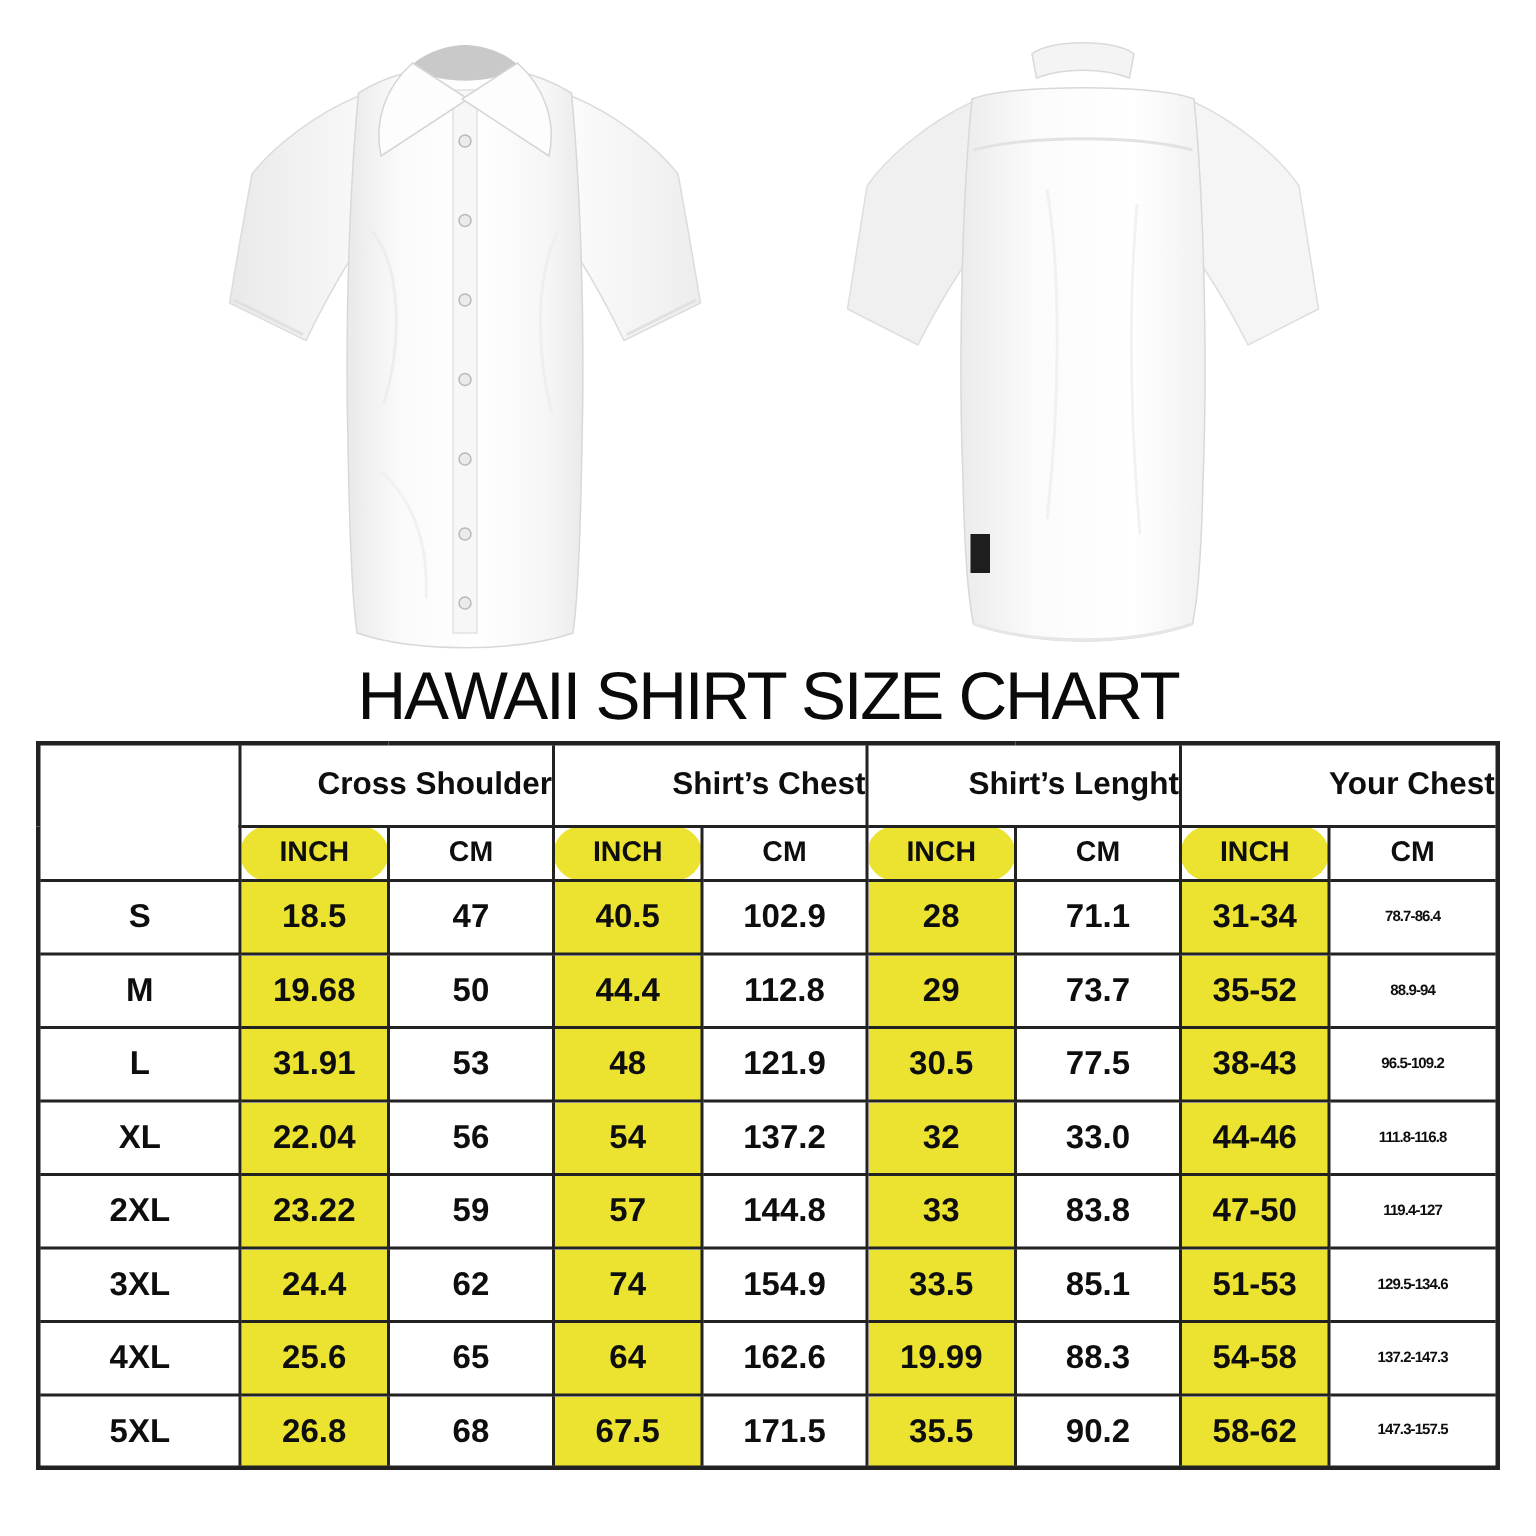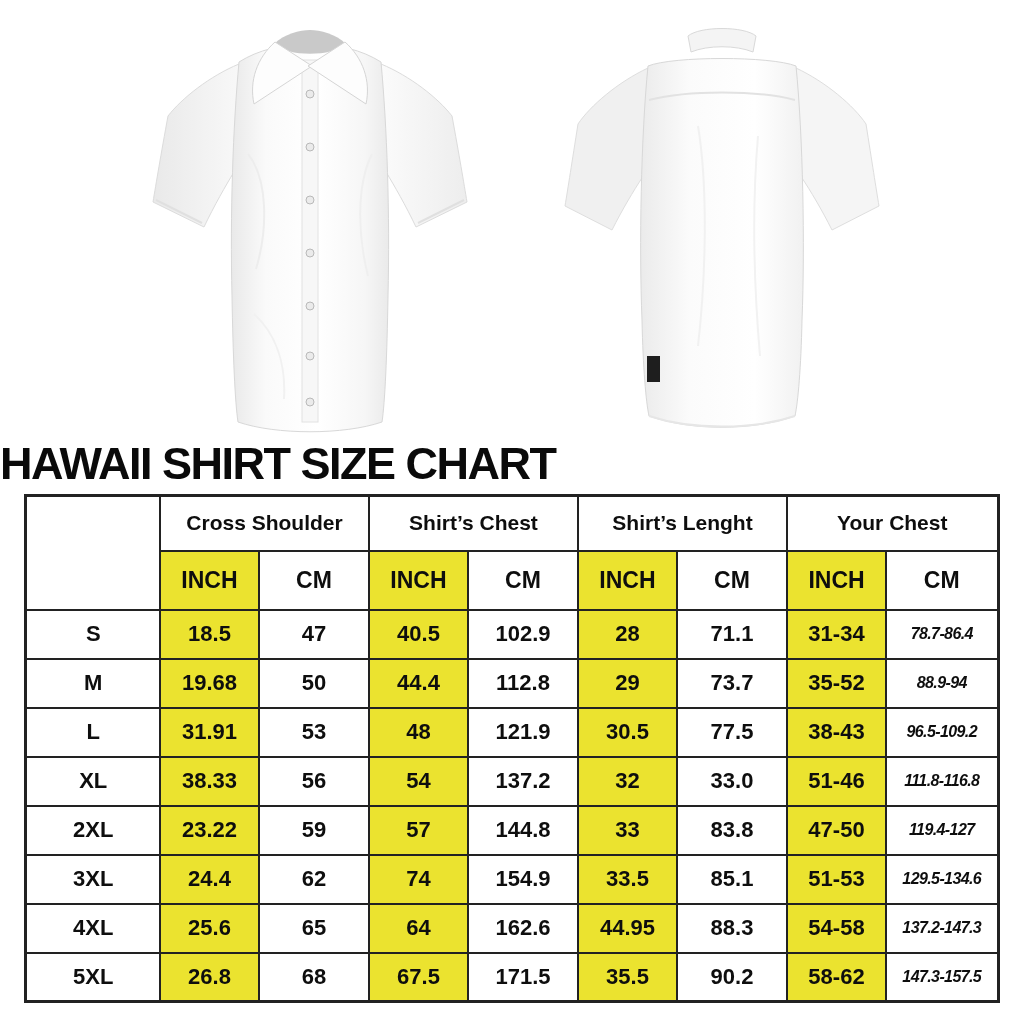--- a/index.html
+++ b/index.html
@@ -22,23 +22,23 @@
   .shirts { position: relative; height: 440px; }
   .shirt { position: absolute; }
   .shirt.front { left: 136px; top: 4px;  width: 348px; height: 436px; }
   .shirt.back  { left: 548px; top: 16px; width: 348px; height: 424px; }
 
   
   .title {
     margin: 0;
     height: 50px;
     line-height: 48px;
-    text-align: left;
+    text-align: center;
     font-size: 45px;
-    font-weight: 700;
+    font-weight: 400;
     letter-spacing: -1.5px;
     color: #0a0a0a;
     white-space: nowrap;
   }
 
   
   table.size-table {
     border-collapse: collapse;
     table-layout: fixed;
     width: 974px;
@@ -47,25 +47,25 @@
   }
   .size-table th, .size-table td {
     border: 2px solid var(--line);
     text-align: center;
     vertical-align: middle;
     padding: 0;
     font-weight: bold;
     overflow: hidden;
     white-space: nowrap;
   }
-  .size-table thead tr.groups th { height: 55px; font-size: 21px; }
-  .size-table thead tr.units  th { height: 59px; font-size: 23px; }
+  .size-table thead tr.groups th { height: 55px; font-size: 21px; text-align: right; }
+  .size-table thead tr.units  th { height: 36px; font-size: 19px; border-radius: 18px; }
   .size-table tbody td            { height: 49px; font-size: 22px; }
   .size-table .yellow { background: var(--yellow); }
-  .size-table td.small { font-size: 16px; letter-spacing: -0.6px; font-style: italic; }
+  .size-table td.small { font-size: 10px; letter-spacing: -0.6px; }
   .size-table td.size-cell { font-size: 22px; }
 </style>
 </head>
 <body>
 
 <div class="page">
 
   <div class="shirts">
 
     <svg class="shirt front" viewBox="0 0 348 436" role="img">
@@ -206,27 +206,27 @@
           <td>53</td>
           <td class="yellow">48</td>
           <td>121.9</td>
           <td class="yellow">30.5</td>
           <td>77.5</td>
           <td class="yellow">38-43</td>
           <td class="small">96.5-109.2</td>
         </tr>
         <tr>
           <td class="size-cell">XL</td>
-          <td class="yellow">38.33</td>
+          <td class="yellow">22.04</td>
           <td>56</td>
           <td class="yellow">54</td>
           <td>137.2</td>
           <td class="yellow">32</td>
           <td>33.0</td>
-          <td class="yellow">51-46</td>
+          <td class="yellow">44-46</td>
           <td class="small">111.8-116.8</td>
         </tr>
         <tr>
           <td class="size-cell">2XL</td>
           <td class="yellow">23.22</td>
           <td>59</td>
           <td class="yellow">57</td>
           <td>144.8</td>
           <td class="yellow">33</td>
           <td>83.8</td>
@@ -243,21 +243,21 @@
           <td>85.1</td>
           <td class="yellow">51-53</td>
           <td class="small">129.5-134.6</td>
         </tr>
         <tr>
           <td class="size-cell">4XL</td>
           <td class="yellow">25.6</td>
           <td>65</td>
           <td class="yellow">64</td>
           <td>162.6</td>
-          <td class="yellow">44.95</td>
+          <td class="yellow">19.99</td>
           <td>88.3</td>
           <td class="yellow">54-58</td>
           <td class="small">137.2-147.3</td>
         </tr>
         <tr>
           <td class="size-cell">5XL</td>
           <td class="yellow">26.8</td>
           <td>68</td>
           <td class="yellow">67.5</td>
           <td>171.5</td>

